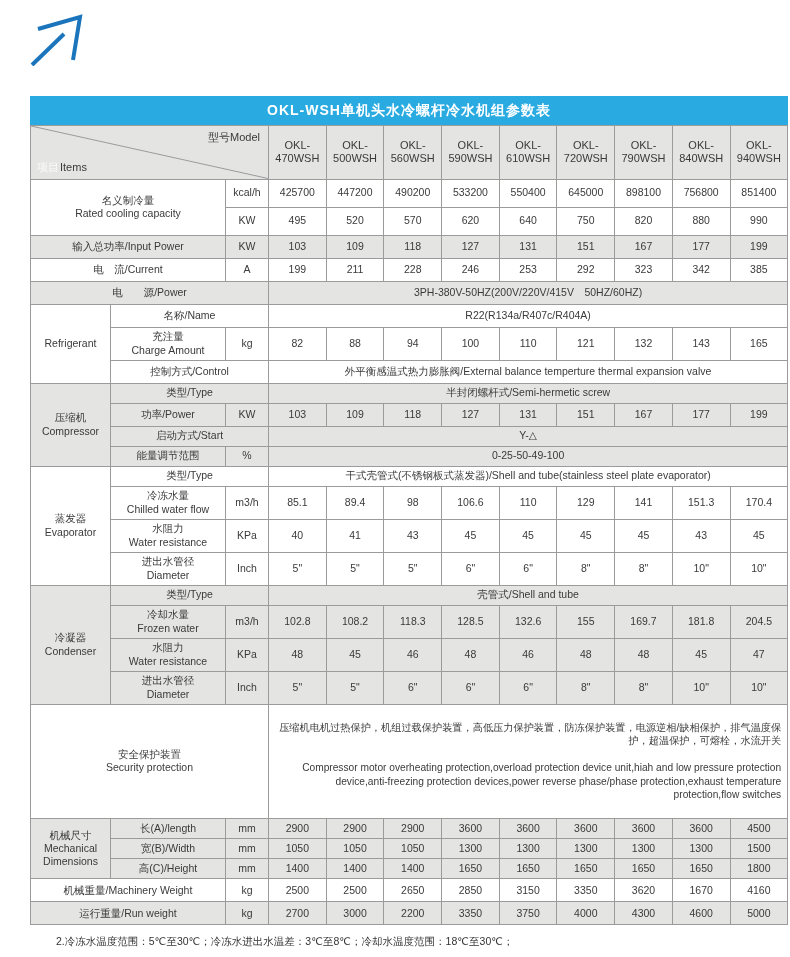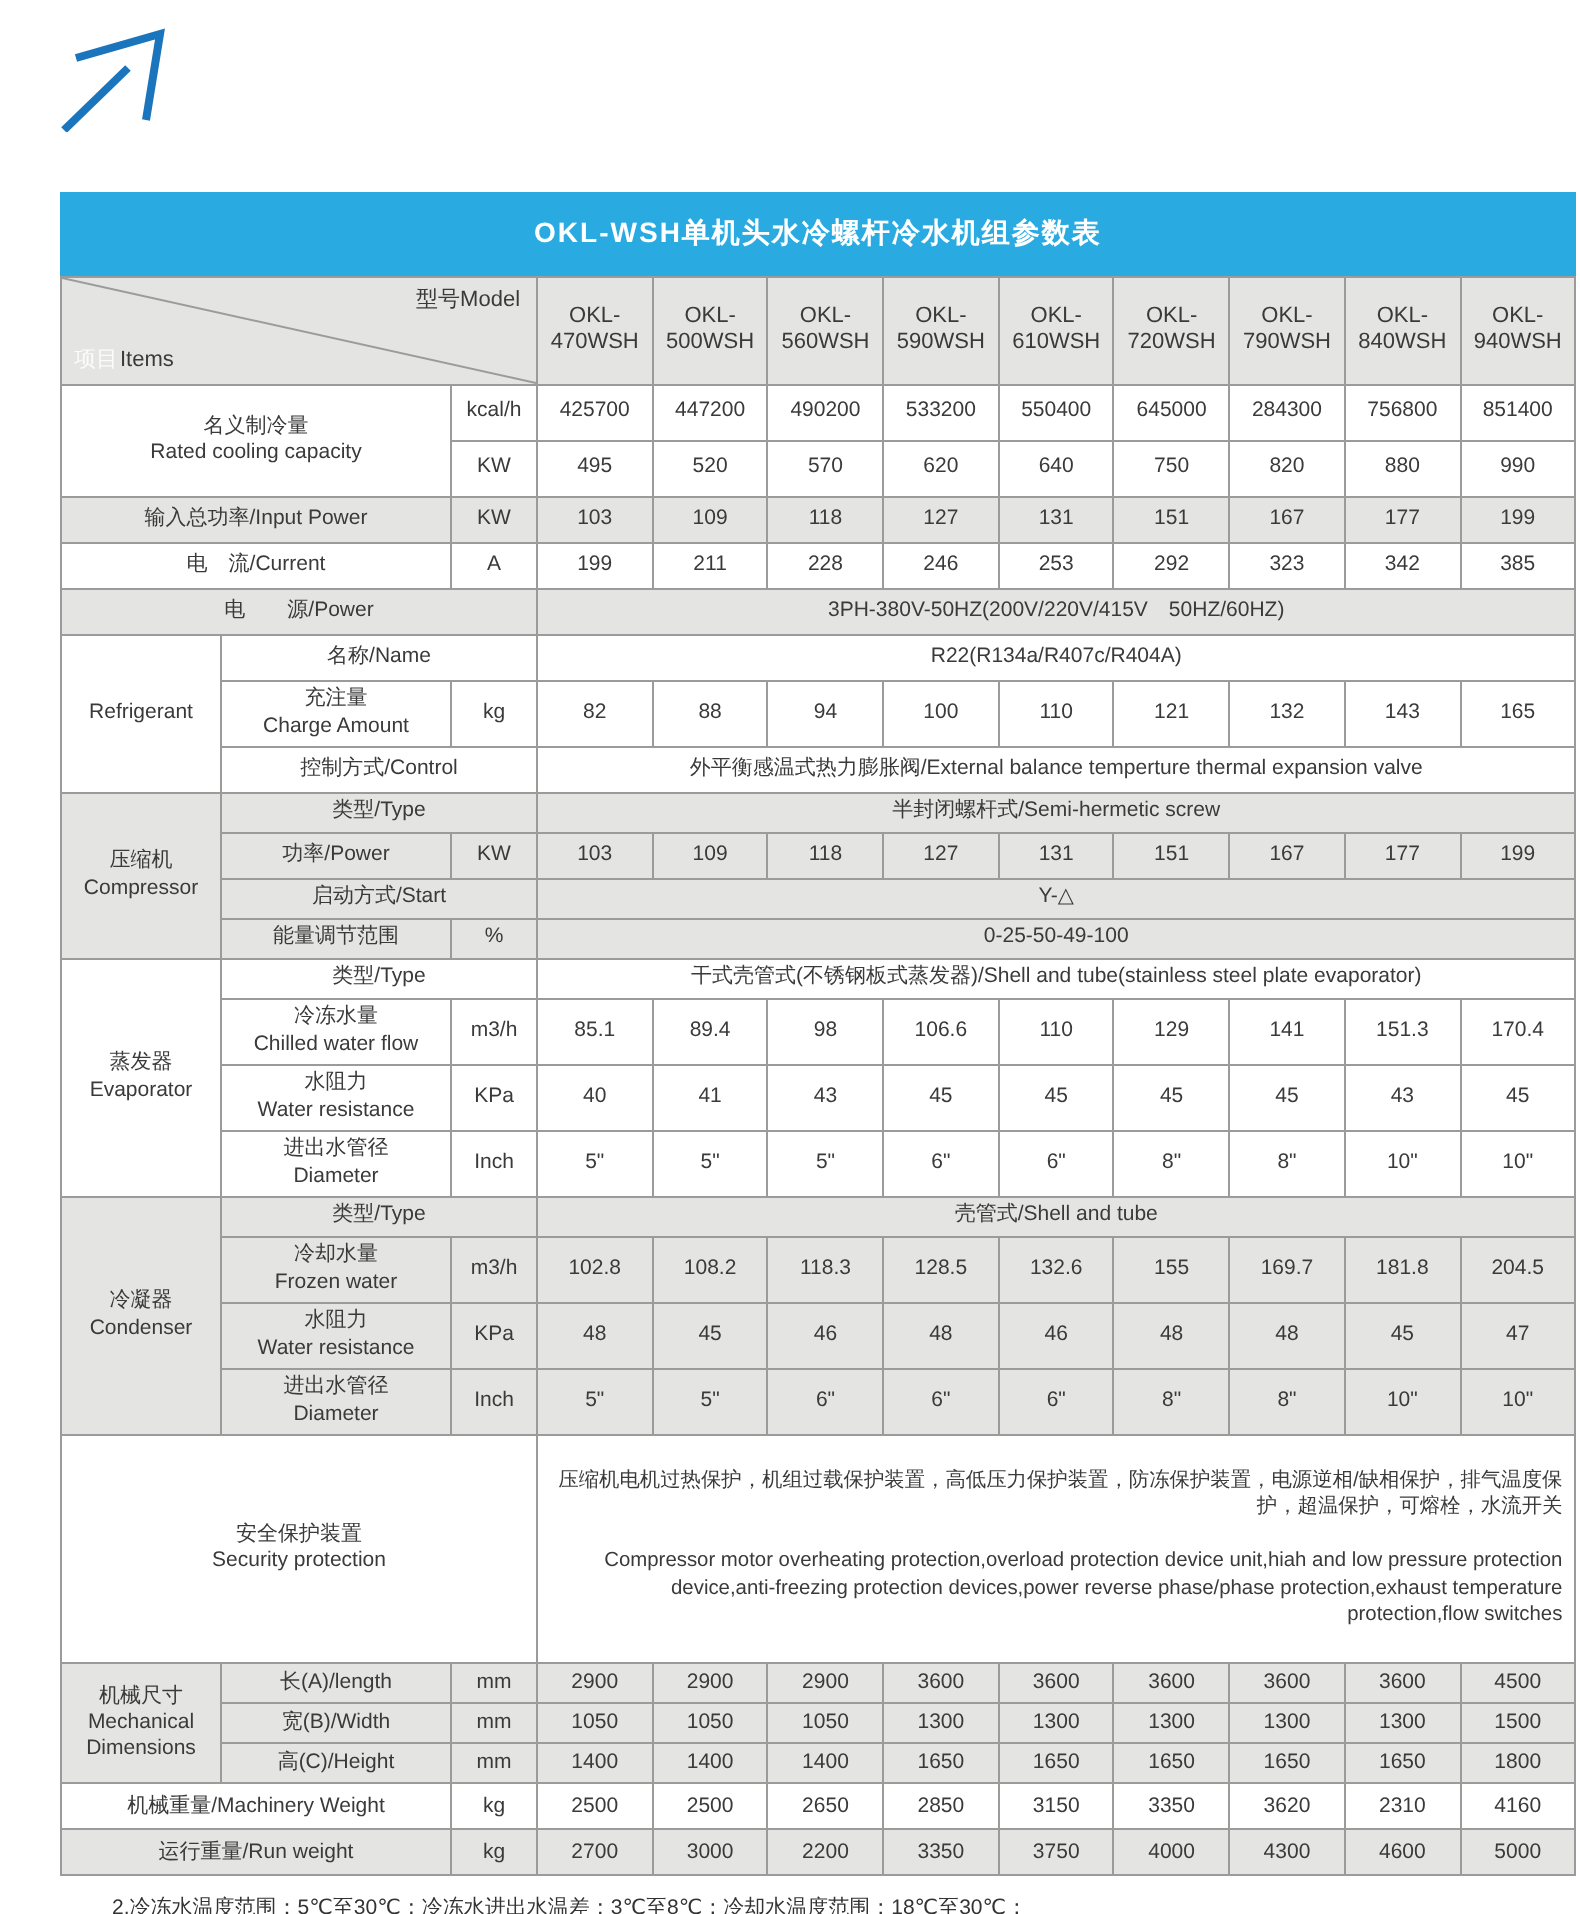--- a/index.html
+++ b/index.html
@@ -6,21 +6,21 @@
   body{width:790px;height:957px;font-family:"Liberation Sans","DejaVu Sans",sans-serif;color:#333;overflow:hidden;}
   .page{position:relative;width:790px;height:957px;}
 
   
   .hdr-block{display:flex;align-items:flex-start;padding:8px 0 0 28px;}
   .logo{width:62px;height:58px;flex:0 0 62px;margin-right:10px;}
   .titles h1{margin:0;font-size:23px;line-height:1.15;font-weight:700;color:#2b2b2b;letter-spacing:1px;}
   .titles h2{margin:2px 0 0;font-size:15px;line-height:1.2;font-weight:400;color:#333;letter-spacing:0.2px;}
 
   
-  .banner{margin:30px 0 0 30px;width:758px;height:42px;background:#29abe2;color:#fff;
+  .banner{margin:30px 0 0 30px;width:758px;height:29px;background:#29abe2;color:#fff;
           display:flex;align-items:center;justify-content:center;font-size:14px;font-weight:600;letter-spacing:1px;box-sizing:border-box;}
 
   
   table{border-collapse:collapse;table-layout:fixed;margin-left:30px;width:758px;font-size:10.5px;color:#3a3a3a;}
   td{border:1px solid #9b9b9b;text-align:center;vertical-align:middle;padding:1px 2px;
      white-space:pre-line;overflow:hidden;line-height:1.25;background:#fff;}
   tr.g td{background:#e4e4e2;}
   .rH{height:38px}.rA{height:28px}.rN{height:23px}.rT{height:20px}.rD{height:33px}.rS{height:68px}
   td.span{white-space:pre-line;margin-left:36px;}
   td.sec{text-align:right;padding:3px 6px;font-size:10.2px;line-height:1.32;}
@@ -98,21 +98,21 @@
     <tr class="w rA">
       <td colspan="2" rowspan="2">名义制冷量
 Rated cooling capacity</td>
       <td class="unit">kcal/h</td>
       <td class="">425700</td>
           <td class="">447200</td>
           <td class="">490200</td>
           <td class="">533200</td>
           <td class="">550400</td>
           <td class="">645000</td>
-          <td class="">284300</td>
+          <td class="">898100</td>
           <td class="">756800</td>
           <td class="">851400</td>
     </tr>
     <tr class="w rA">
       <td class="unit">KW</td>
       <td class="">495</td>
           <td class="">520</td>
           <td class="">570</td>
           <td class="">620</td>
           <td class="">640</td>
@@ -361,21 +361,21 @@
     <tr class="w rN">
       <td colspan="2">机械重量/Machinery Weight</td>
       <td class="unit">kg</td>
       <td class="">2500</td>
           <td class="">2500</td>
           <td class="">2650</td>
           <td class="">2850</td>
           <td class="">3150</td>
           <td class="">3350</td>
           <td class="">3620</td>
-          <td class="">2310</td>
+          <td class="">1670</td>
           <td class="">4160</td>
     </tr>
     <tr class="g rN">
       <td colspan="2">运行重量/Run weight</td>
       <td class="unit">kg</td>
       <td class="">2700</td>
           <td class="">3000</td>
           <td class="">2200</td>
           <td class="">3350</td>
           <td class="">3750</td>

